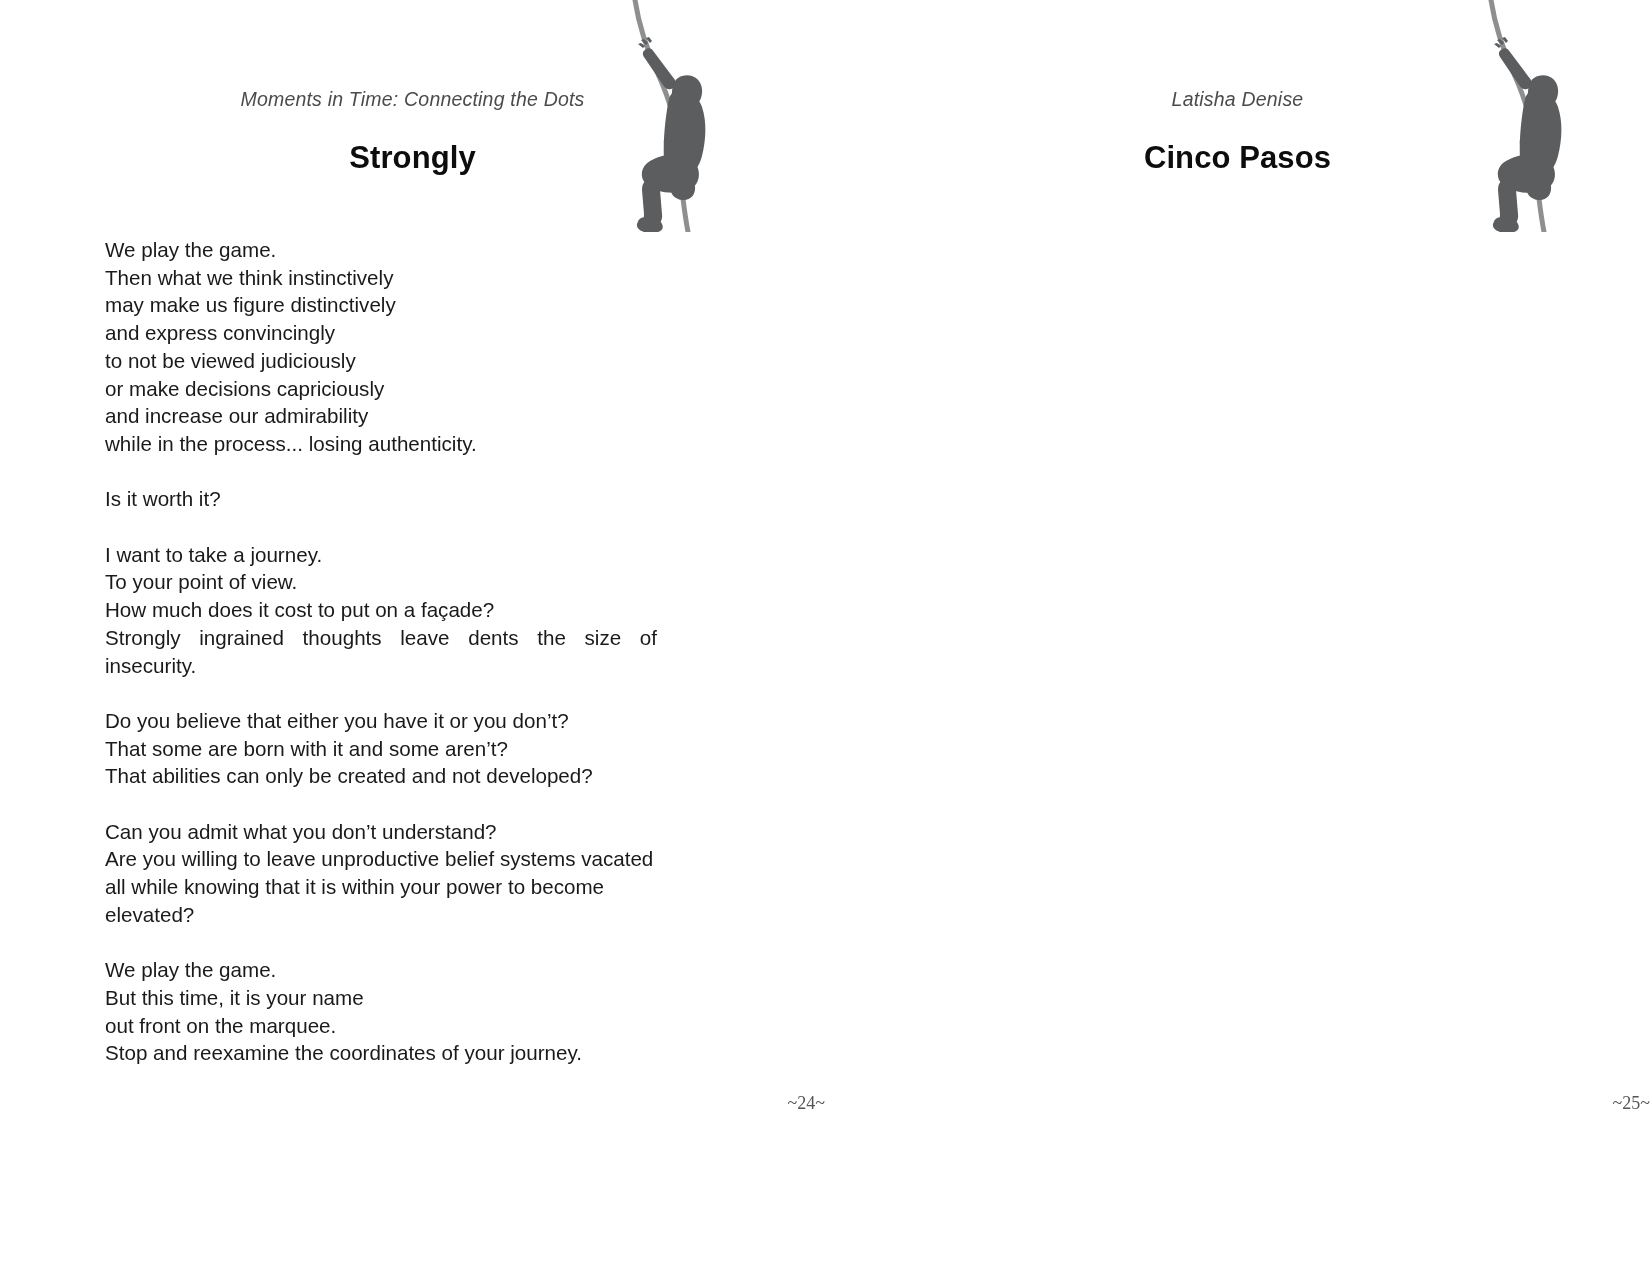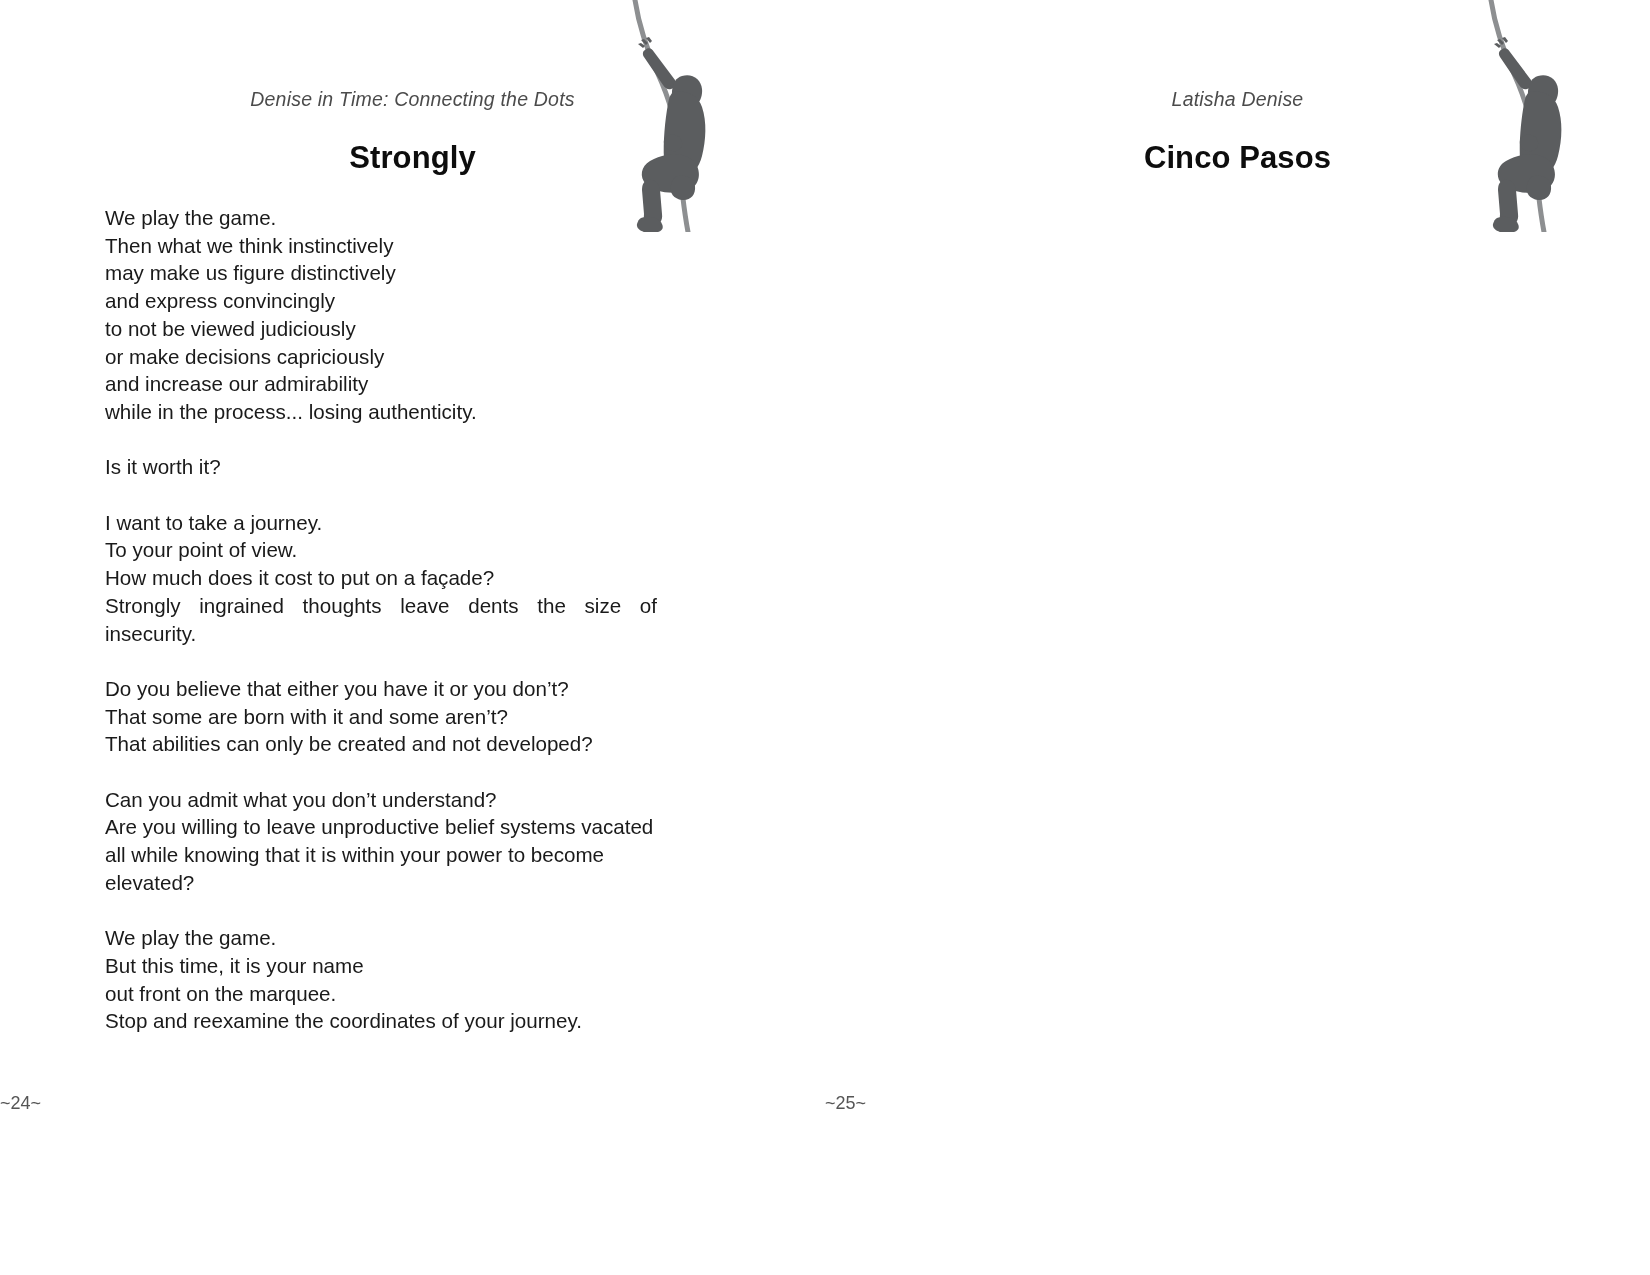--- a/index.html
+++ b/index.html
@@ -62,60 +62,61 @@
 
   
   .poem-body {
     position: absolute;
     top: 204px;
     font-size: 20.6px;
     line-height: 27.7px;
     color: #1a1a1a;
     white-space: pre;
   }
-  .page-left .poem-body { left: 105px; width: 580px; }
+  .page-left .poem-body { left: 105px; width: 580px; margin-top: 32px; }
 
   .line { display: block; white-space: pre; }
   .line.blank { color: transparent; }
   .line.justified {
     white-space: normal;
     text-align: justify;
     text-align-last: justify;
     width: 552px;
   }
 
   
   .folio {
     position: absolute;
     top: 1093px;
     left: 0;
     width: 825px;
-    text-align: left;
+    text-align: right;
     font-size: 18px;
     color: #555555;
+    font-family: Liberation Serif, serif;
   }
   .page-left .folio { padding-right: 52px; }
   .page-right .folio { padding-right: 60px; }
 
   
   .climber {
     position: absolute;
     top: 0;
     pointer-events: none;
   }
   .climber-left  { left: 582px; }
   .climber-right { left: 1438px; }
 </style>
 </head>
 <body>
 
 <div class="spread">
 
   <div class="page page-left">
-    <div class="running-head">Denise in Time: Connecting the Dots</div>
+    <div class="running-head">Moments in Time: Connecting the Dots</div>
 
     <div class="poem-title">Strongly</div>
 
     <div class="poem-body"><span class="line">We play the game.</span><span class="line">Then what we think instinctively</span><span class="line">may make us figure distinctively</span><span class="line">and express convincingly</span><span class="line">to not be viewed judiciously</span><span class="line">or make decisions capriciously</span><span class="line">and increase our admirability</span><span class="line">while in the process... losing authenticity.</span><span class="line blank"> </span><span class="line">Is it worth it?</span><span class="line blank"> </span><span class="line">I want to take a journey.</span><span class="line">To your point of view.</span><span class="line">How much does it cost to put on a façade?</span><span class="line justified">Strongly ingrained thoughts leave dents the size of insecurity.</span><span class="line blank"> </span><span class="line">Do you believe that either you have it or you don’t?</span><span class="line">That some are born with it and some aren’t?</span><span class="line">That abilities can only be created and not developed?</span><span class="line blank"> </span><span class="line">Can you admit what you don’t understand?</span><span class="line">Are you willing to leave unproductive belief systems vacated</span><span class="line">all while knowing that it is within your power to become</span><span class="line">elevated?</span><span class="line blank"> </span><span class="line">We play the game.</span><span class="line">But this time, it is your name</span><span class="line">out front on the marquee.</span><span class="line">Stop and reexamine the coordinates of your journey.</span></div>
 
     <div class="folio">~24~</div>
   </div>
 
   <div class="page page-right">
     <div class="running-head">Latisha Denise</div>

